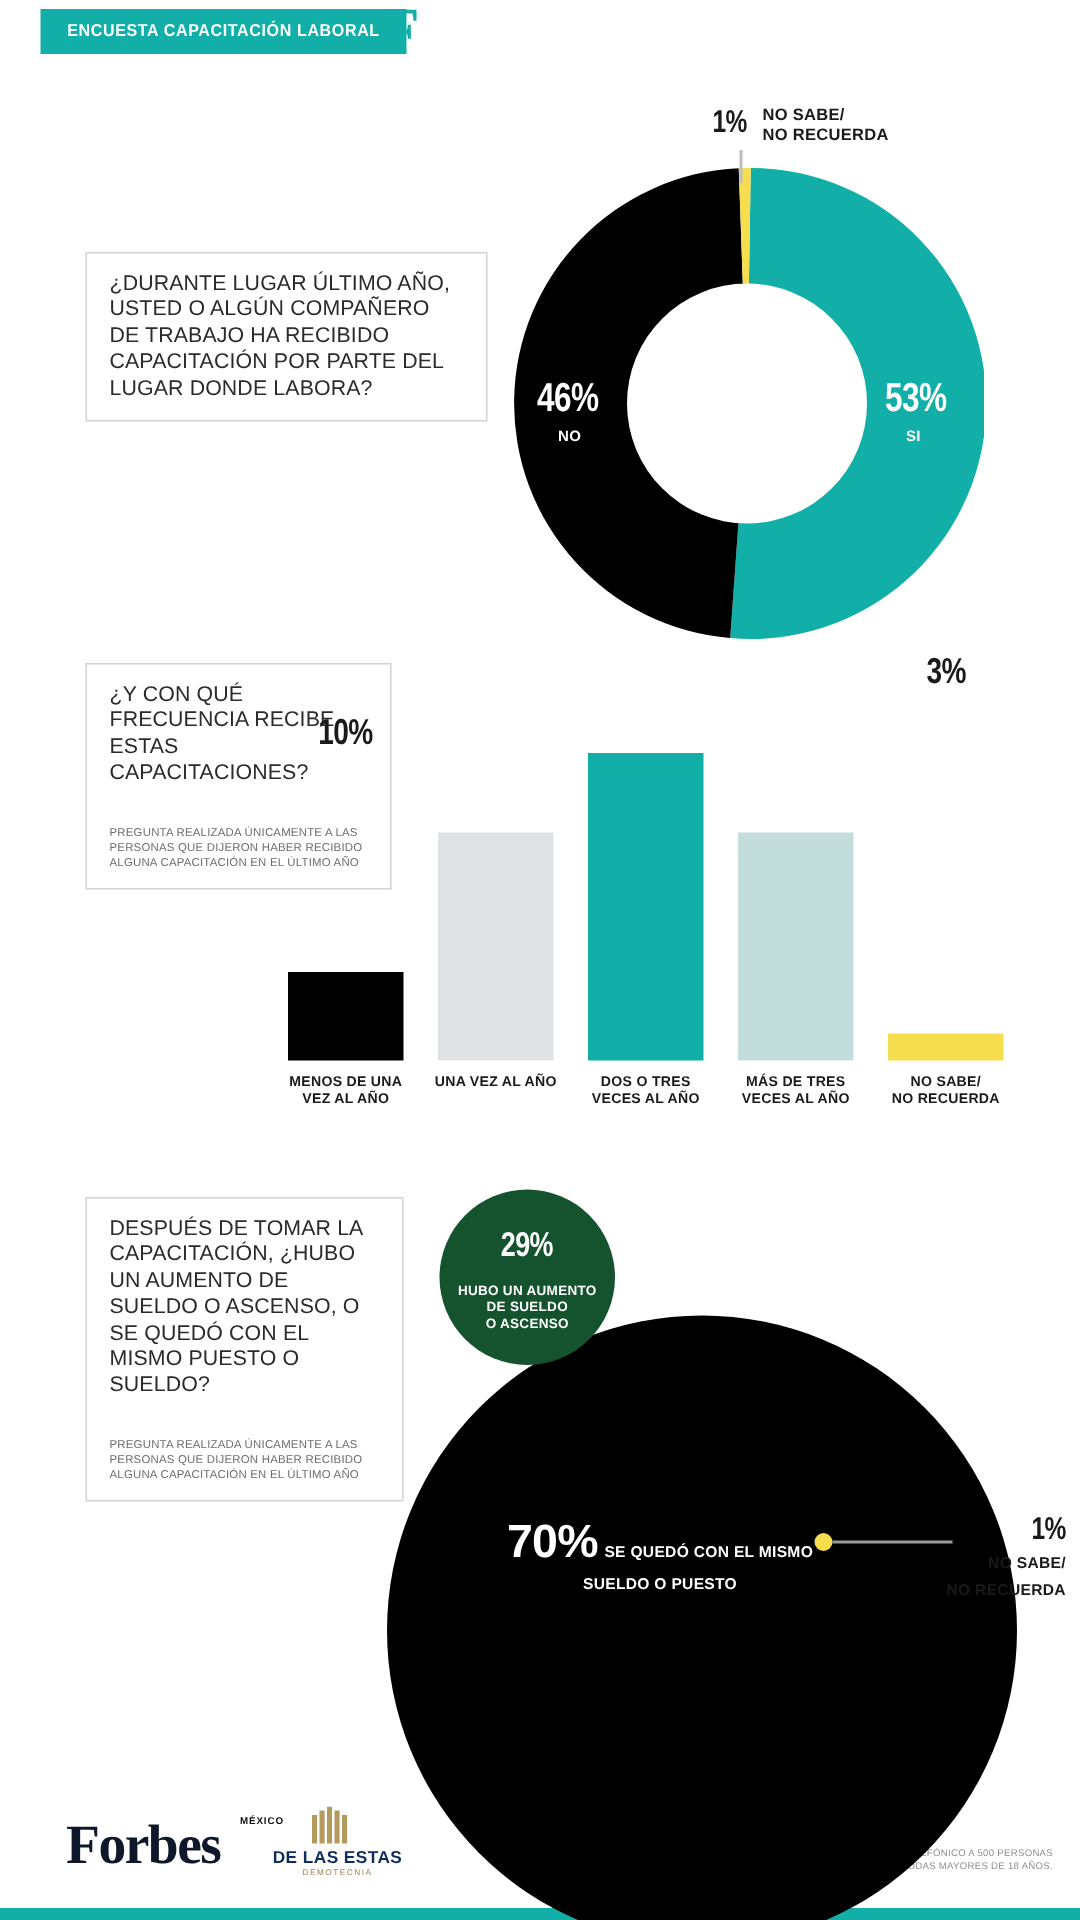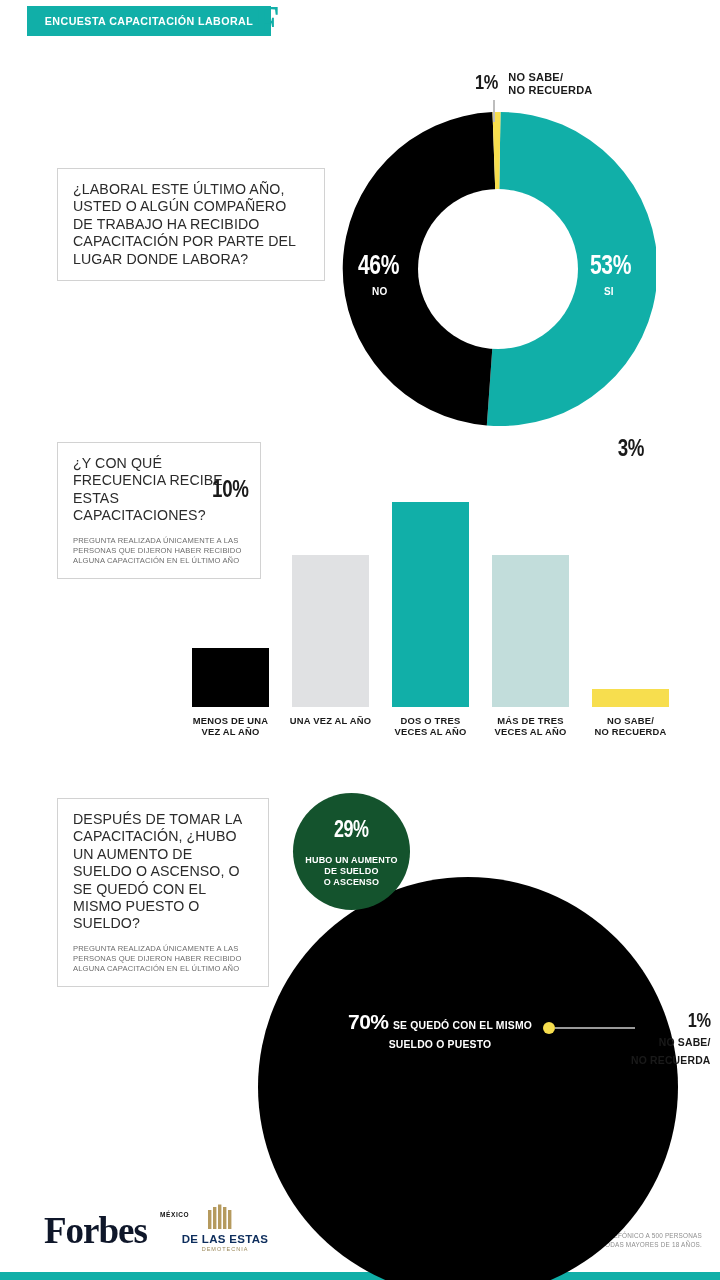--- a/index.html
+++ b/index.html
@@ -31,21 +31,21 @@
   
   .qbox{
     position:absolute; background:#ffffff; border:1px solid #d2d2d2;
     padding:12px 14px 12px 15px;
   }
   .qbox .qtext{
     font-size:14.2px; line-height:17.4px; color:#2b2b2b;
     letter-spacing:.1px;
   }
   .qbox .qnote{
-    margin-top:11px; font-size:7.6px; line-height:10.2px;
+    margin-top:25px; font-size:7.6px; line-height:10.2px;
     color:#6d6d6d; letter-spacing:.15px;
   }
 
   #q1-box{ left:57px; top:168px;  width:268px; }
   #q2-box{ left:57px; top:442px;  width:204px; }
   #q3-box{ left:57px; top:798px;  width:212px; }
 
   
   .pct{
     font-weight:bold; font-style:normal;
@@ -98,21 +98,21 @@
   #teal-circle .cap{ font-size:9px; line-height:11px; margin-top:12px; }
 
   #black-circle{
     position:absolute; left:258px; top:877px; width:420px; height:420px;
     border-radius:50%; background:#000000; z-index:2;
   }
   #black-label{
     position:absolute; left:330px; top:1010px; width:220px;
     text-align:center; color:#ffffff; z-index:4;
   }
-  #black-label .pct{ font-size:21px; }
+  #black-label .pct{ font-size:31px; }
   #black-label .cap{ font-size:10.4px; line-height:12.4px; margin-top:17px; }
 
   #dot-yellow{
     position:absolute; left:543px; top:1022px; width:12px; height:12px;
     border-radius:50%; background:#F7DE4E; z-index:5;
   }
   #dot-leader{
     position:absolute; left:555px; top:1027px; width:80px; height:1.5px;
     background:#9a9a9a; z-index:5;
   }
@@ -152,21 +152,21 @@
   }
 </style>
 </head>
 <body>
 
 <div class="header-bar"></div>
 <div class="header-title">ENCUESTA CAPACITACIÓN LABORAL</div>
 <div class="header-f">F</div>
 
 <div class="qbox" id="q1-box">
-  <div class="qtext">¿LABORAL ESTE ÚLTIMO AÑO, USTED O ALGÚN COMPAÑERO DE TRABAJO HA RECIBIDO CAPACITACIÓN POR PARTE DEL LUGAR DONDE LABORA?</div>
+  <div class="qtext">¿DURANTE LUGAR ÚLTIMO AÑO, USTED O ALGÚN COMPAÑERO DE TRABAJO HA RECIBIDO CAPACITACIÓN POR PARTE DEL LUGAR DONDE LABORA?</div>
 </div>
 
 <div id="donut-wrap">
   <svg width="316" height="318" viewBox="0 0 316 318">
 
     <path fill="#11AFA8" d="M 158 159 L 160.5 2 A 157 157 0 1 1 146.8 315.4 Z"></path>
 
     <path fill="#000000" d="M 158 159 L 146.8 315.4 A 157 157 0 0 1 152.5 2.1 Z"></path>
 
     <path fill="#F7DE4E" d="M 158 159 L 152.5 2.1 A 157 157 0 0 1 160.5 2 Z"></path>

